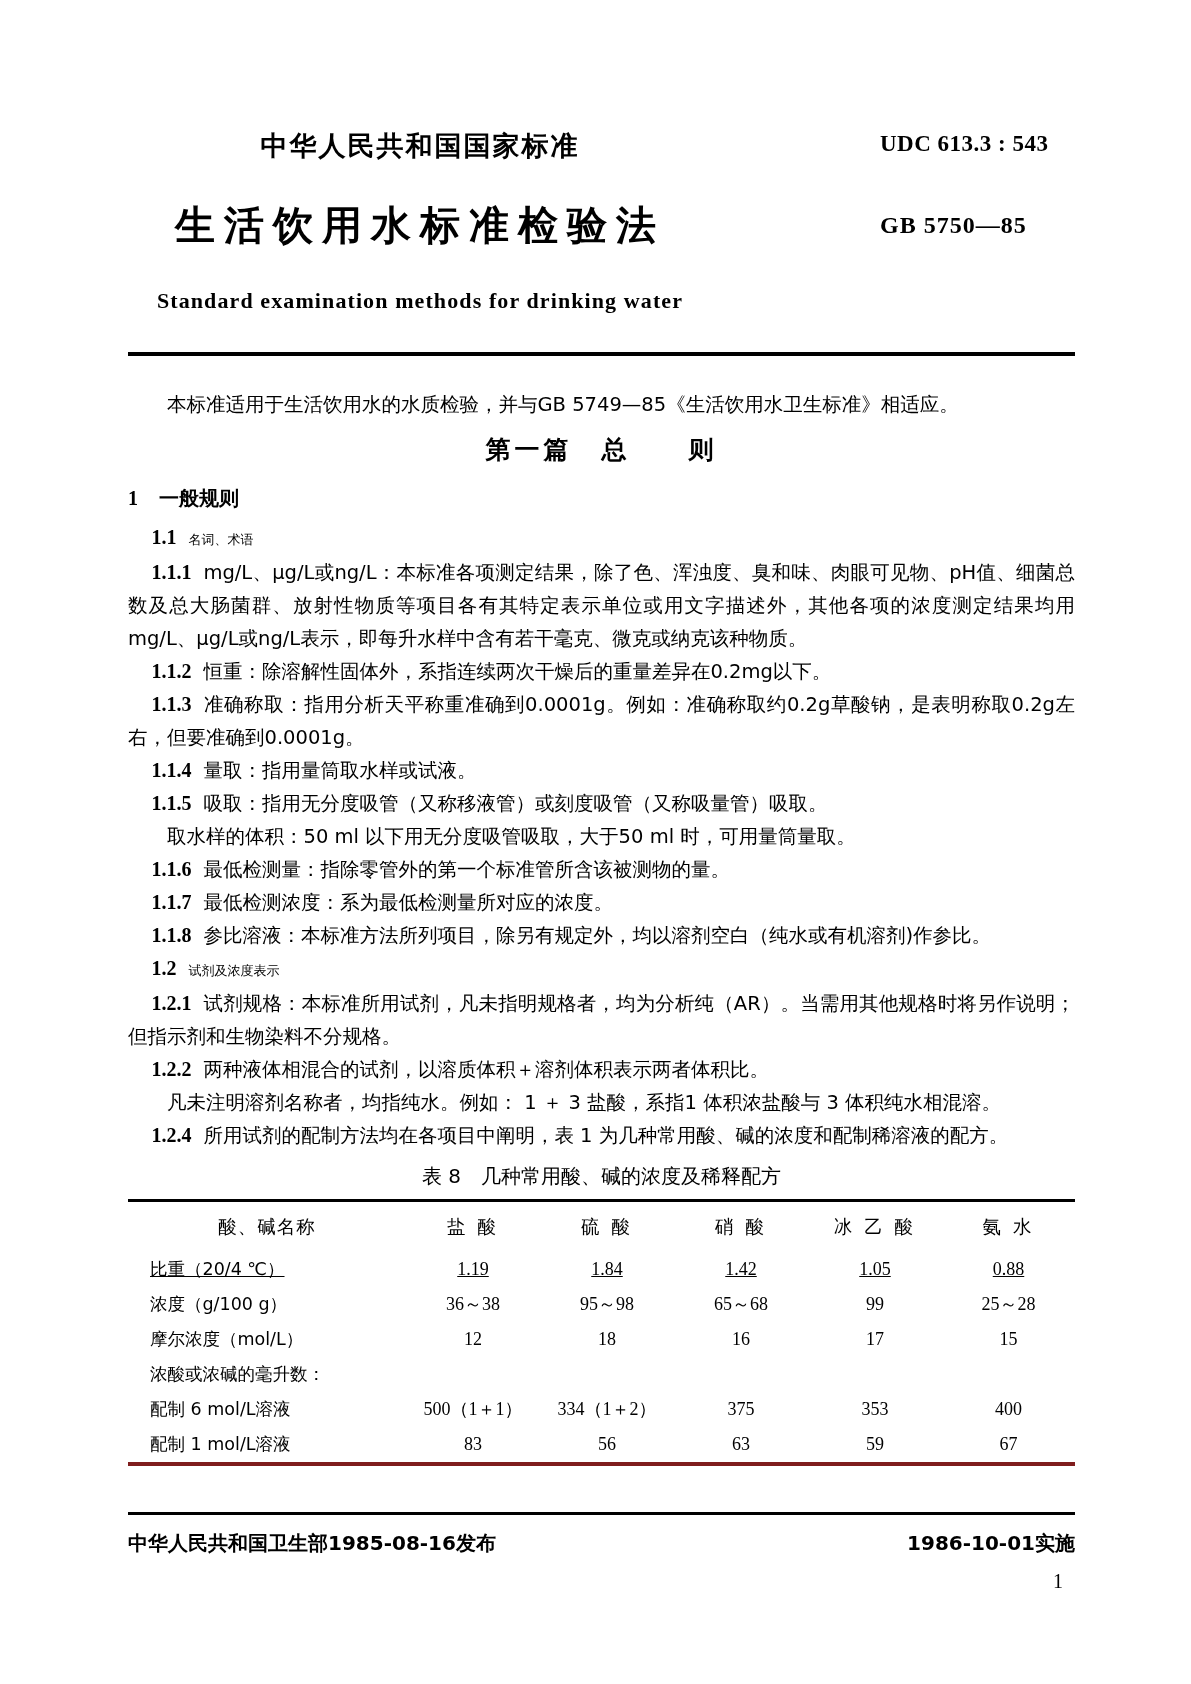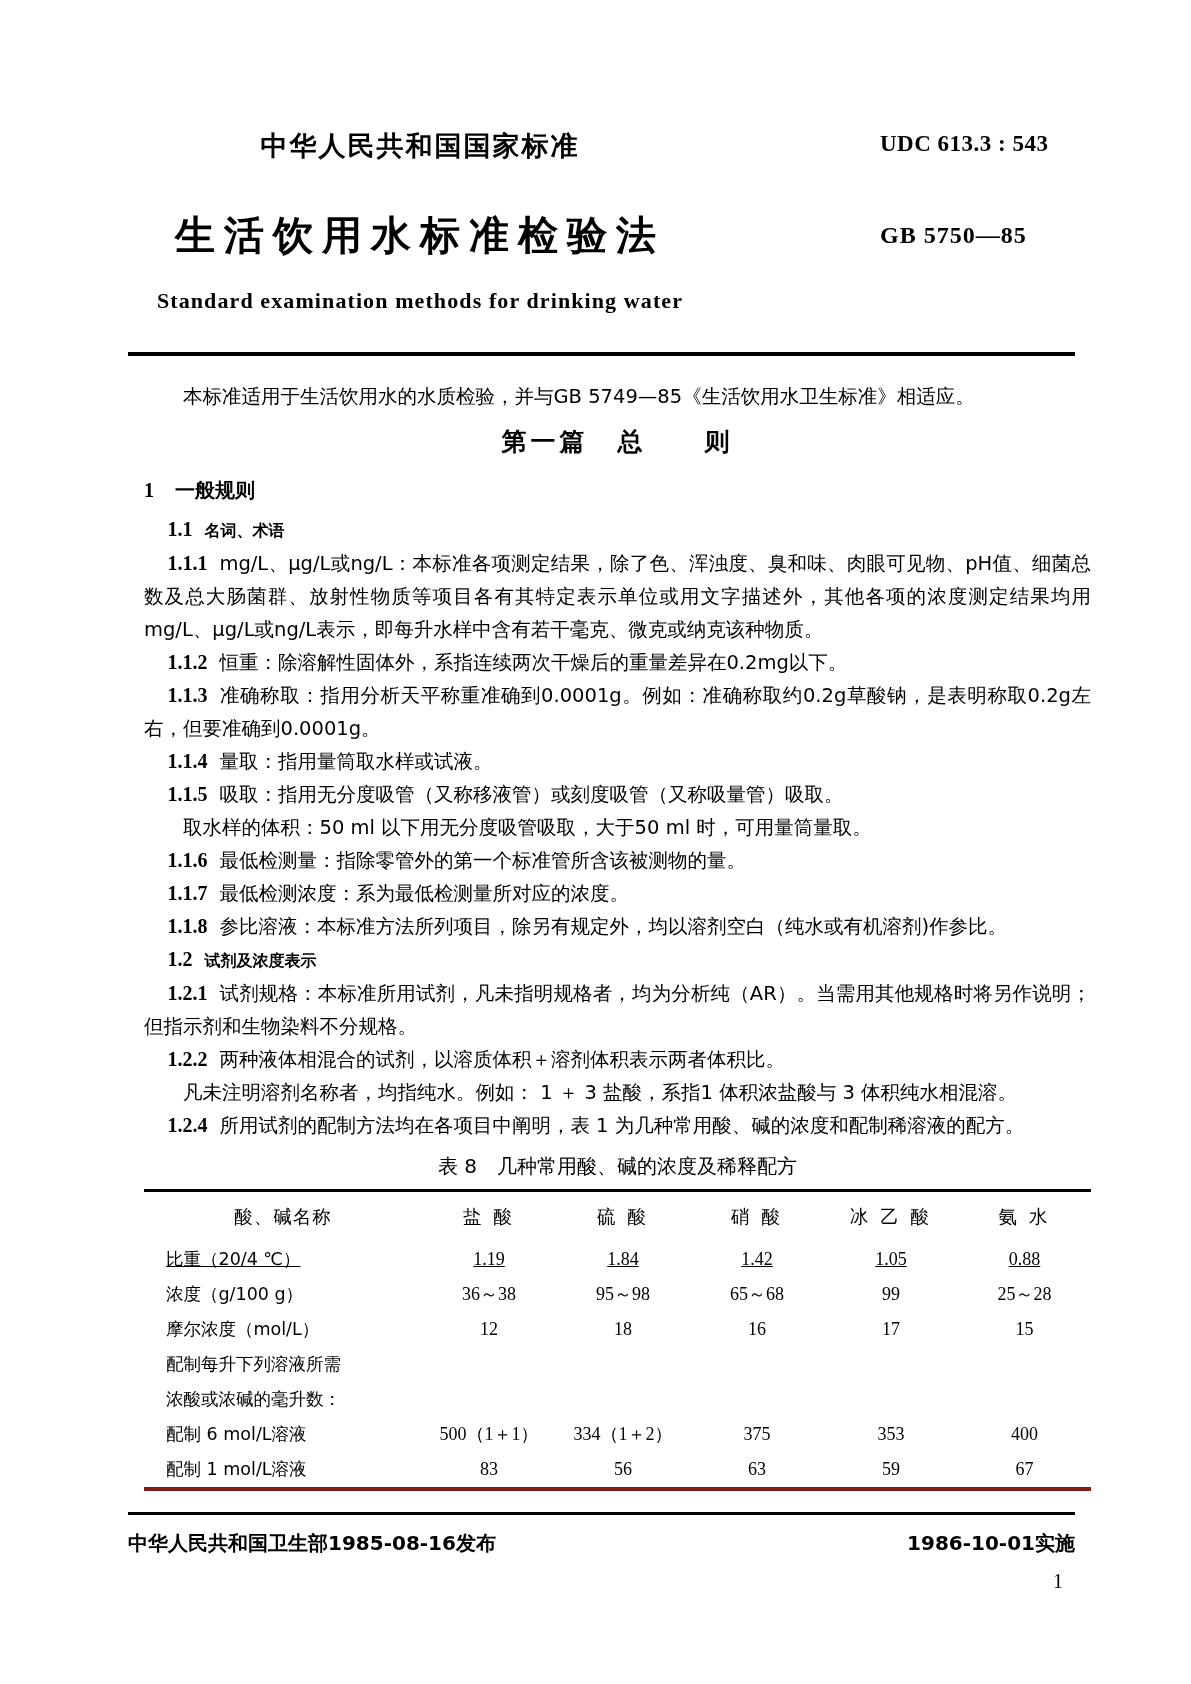--- a/index.html
+++ b/index.html
@@ -48,21 +48,21 @@
     font-family: "Liberation Serif", "DejaVu Serif", serif;
     font-weight: bold;
     font-size: 23px;
     letter-spacing: 0.5px;
     white-space: nowrap;
   }
   .title-row {
     position: relative;
     width: 1191px;
     height: 72px;
-    margin-top: 28px;
+    margin-top: 18px;
   }
   .main-title {
     position: absolute;
     left: 0; top: 0;
     width: 840px;
     text-align: center;
     font-family: "DejaVu Sans", "Liberation Sans", sans-serif;
     font-weight: bold;
     font-size: 40px;
     letter-spacing: 9px;
@@ -92,26 +92,25 @@
     top: 352px;
     width: 947px;
     height: 4px;
     background: #000000;
   }
 
   
   .body-area {
     position: absolute;
     left: 128px;
-    top: 380px;
+    top: 388px;
     width: 947px;
     font-family: "DejaVu Sans", "Liberation Sans", sans-serif;
     font-size: 19.5px;
     line-height: 33px;
-    margin-left: 16px;
   }
   p.para {
     margin: 0;
     text-align: justify;
     text-justify: inter-ident;
   }
   p.lead2 { text-indent: 2em; }
   p.lead1 { text-indent: 1.2em; }
 
   .sec-title {
@@ -125,22 +124,22 @@
     font-weight: bold;
     font-size: 25px;
     letter-spacing: 4px;
   }
   .num {
     font-weight: bold;
     font-family: "Liberation Serif", "DejaVu Serif", serif;
     font-size: 20px;
   }
   .sub {
-    font-weight: bold;
-    font-size: 16px;
+    font-weight: normal;
+    font-size: 13px;
   }
 
   
   .tbl-caption {
     margin: 8px 0 6px 0;
     text-align: center;
     font-size: 20px;
   }
   table.t1 {
     border-collapse: collapse;
@@ -339,28 +338,20 @@
         </tr>
         <tr>
           <td class="lbl">摩尔浓度（mol/L）</td>
           <td class="val vline">12</td>
           <td class="val vline">18</td>
           <td class="val vline">16</td>
           <td class="val vline">17</td>
           <td class="val vline">15</td>
         </tr>
         <tr>
-          <td class="lbl">配制每升下列溶液所需</td>
-          <td class="val vline"></td>
-          <td class="val vline"></td>
-          <td class="val vline"></td>
-          <td class="val vline"></td>
-          <td class="val vline"></td>
-        </tr>
-        <tr>
           <td class="lbl">浓酸或浓碱的毫升数：</td>
           <td class="val vline"></td>
           <td class="val vline"></td>
           <td class="val vline"></td>
           <td class="val vline"></td>
           <td class="val vline"></td>
         </tr>
         <tr>
           <td class="lbl">配制 6 mol/L溶液</td>
           <td class="val vline">500（1＋1）</td>

